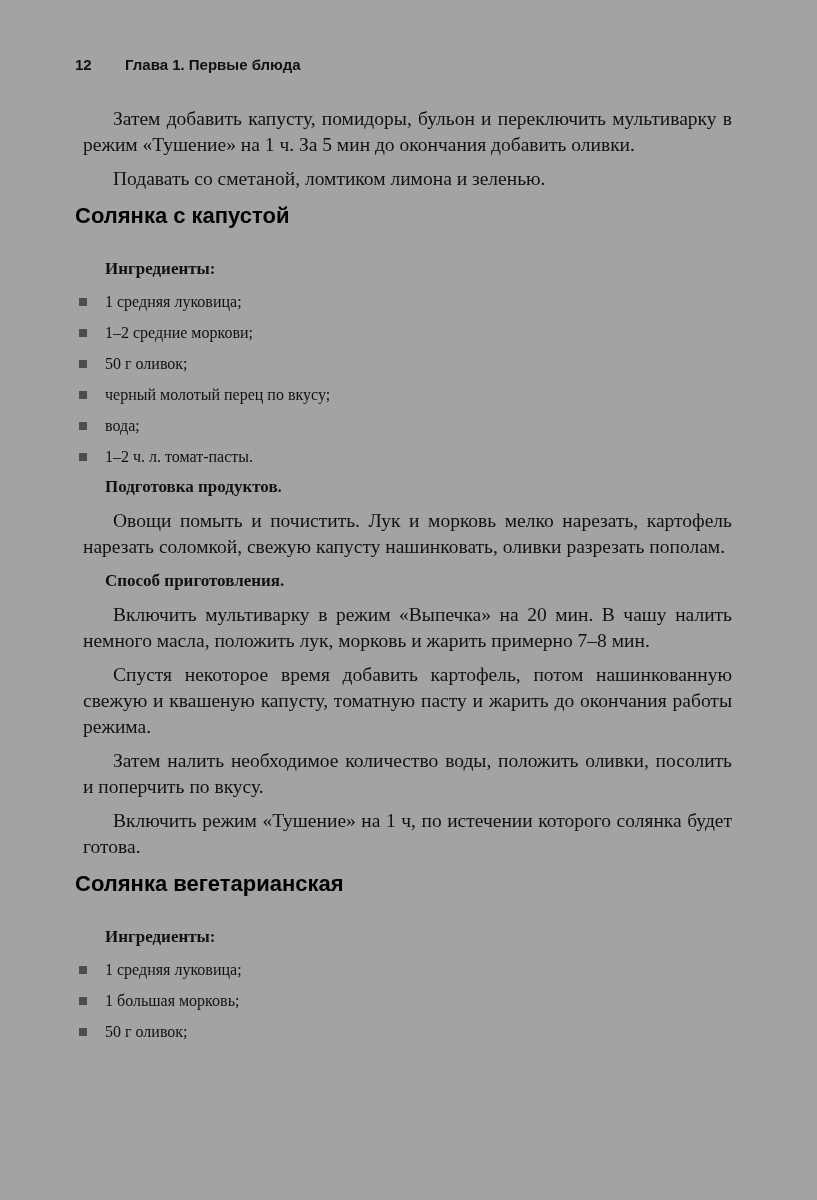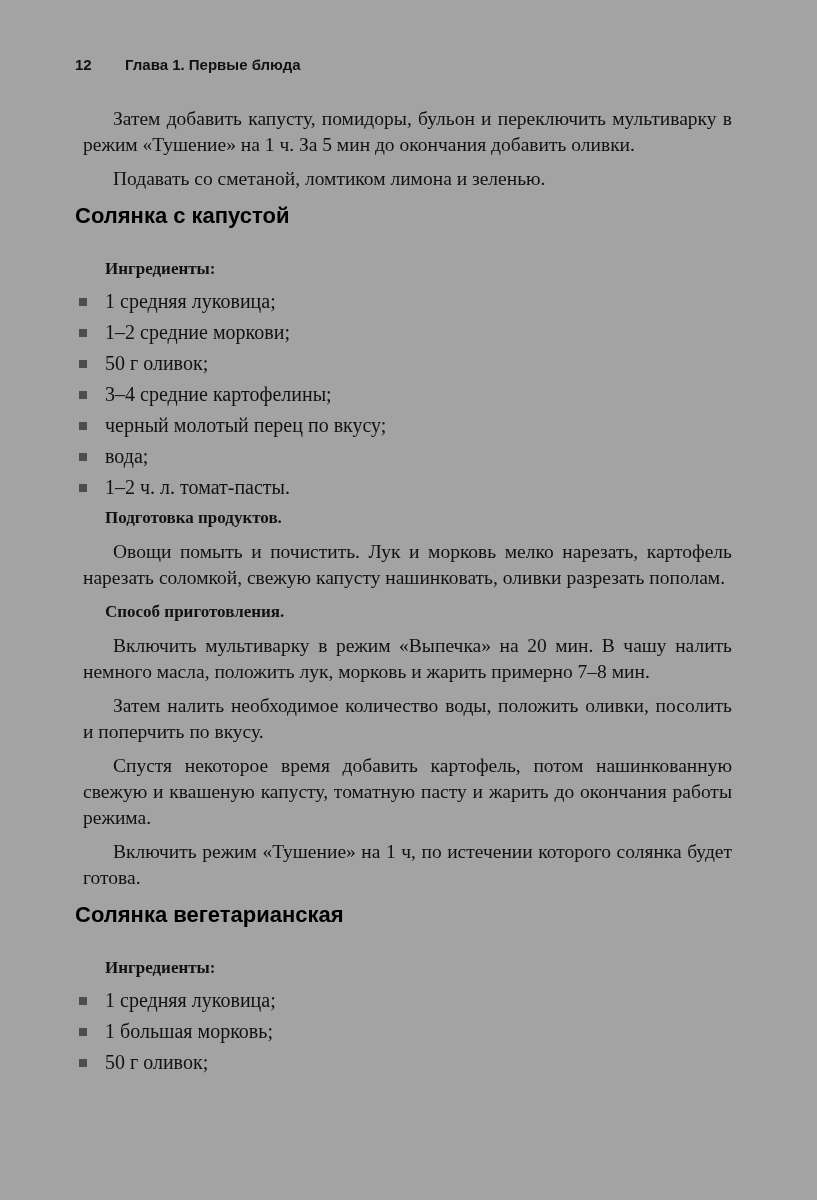--- a/index.html
+++ b/index.html
@@ -57,21 +57,21 @@
   }
   
   ul.ingredients {
     list-style: none;
     margin: 4px 0 0 0;
     padding: 0;
   }
   ul.ingredients li {
     position: relative;
     padding-left: 30px;
-    font-size: 20px;
+    font-size: 16px;
     line-height: 31px;
     text-align: left;
   }
   ul.ingredients li .sq {
     position: absolute;
     left: 4px;
     top: 12px;
     width: 8px;
     height: 8px;
     background: #4d4d4d;
@@ -109,21 +109,20 @@
         <span>1–2 средние моркови;</span>
       </li>
 
       <li>
         <span class="sq"></span>
         <span>50 г оливок;</span>
       </li>
 
       <li>
         <span class="sq"></span>
-        <span>3–4 средние картофелины;</span>
       </li>
 
       <li>
         <span class="sq"></span>
       </li>
 
       <li>
         <span class="sq"></span>
         <span>черный молотый перец по вкусу;</span>
       </li>
@@ -140,23 +139,23 @@
     </ul>
 
   <p class="label gap-small">Подготовка продуктов.</p>
   <p class="body">Овощи помыть и почистить. Лук и морковь мелко нарезать, картофель нарезать соломкой, свежую капусту нашинковать, оливки разрезать пополам.</p>
 
   <p class="label">Способ приготовления.</p>
   <div>
 
       <p class="body">Включить мультиварку в режим «Выпечка» на 20 мин. В чашу налить немного масла, положить лук, морковь и жарить примерно 7–8 мин.</p>
 
+      <p class="body">Спустя некоторое время добавить картофель, потом нашинкованную свежую и квашеную капусту, томатную пасту и жарить до окончания работы режима.</p>
+
       <p class="body">Затем налить необходимое количество воды, положить оливки, посолить и поперчить по вкусу.</p>
-
-      <p class="body">Спустя некоторое время добавить картофель, потом нашинкованную свежую и квашеную капусту, томатную пасту и жарить до окончания работы режима.</p>
 
       <p class="body">Включить режим «Тушение» на 1 ч, по истечении которого солянка будет готова.</p>
     </div>
 
   <h1 class="recipe gap-section">Солянка вегетарианская</h1>
 
   <p class="label gap-after-title">Ингредиенты:</p>
 
   <ul class="ingredients">
 

